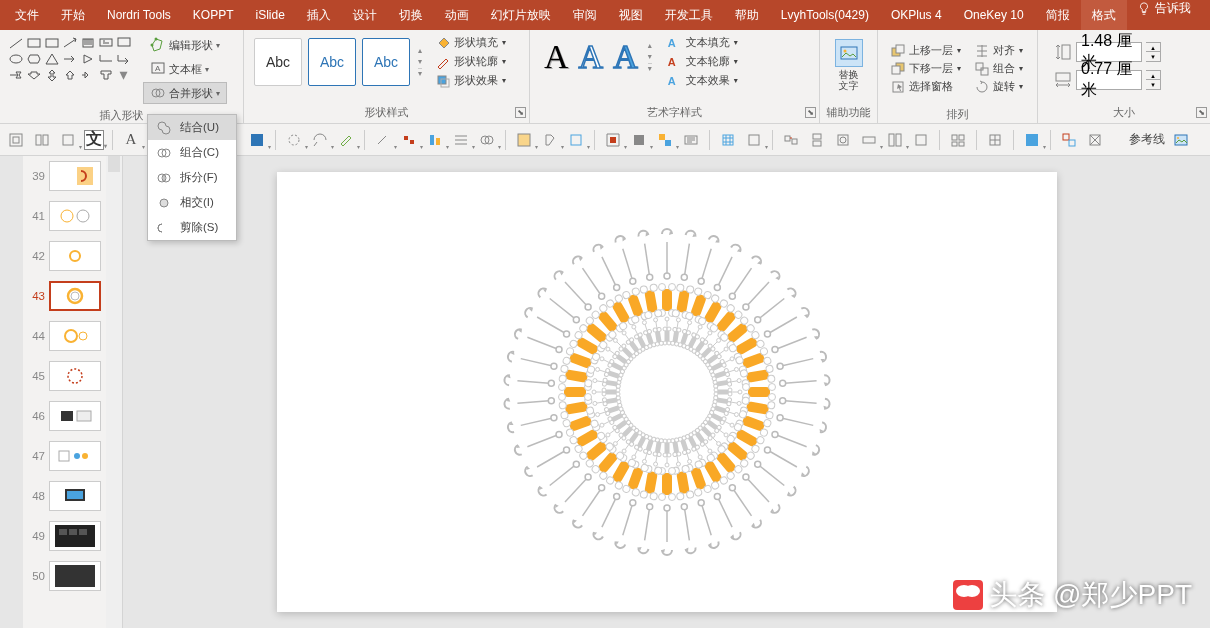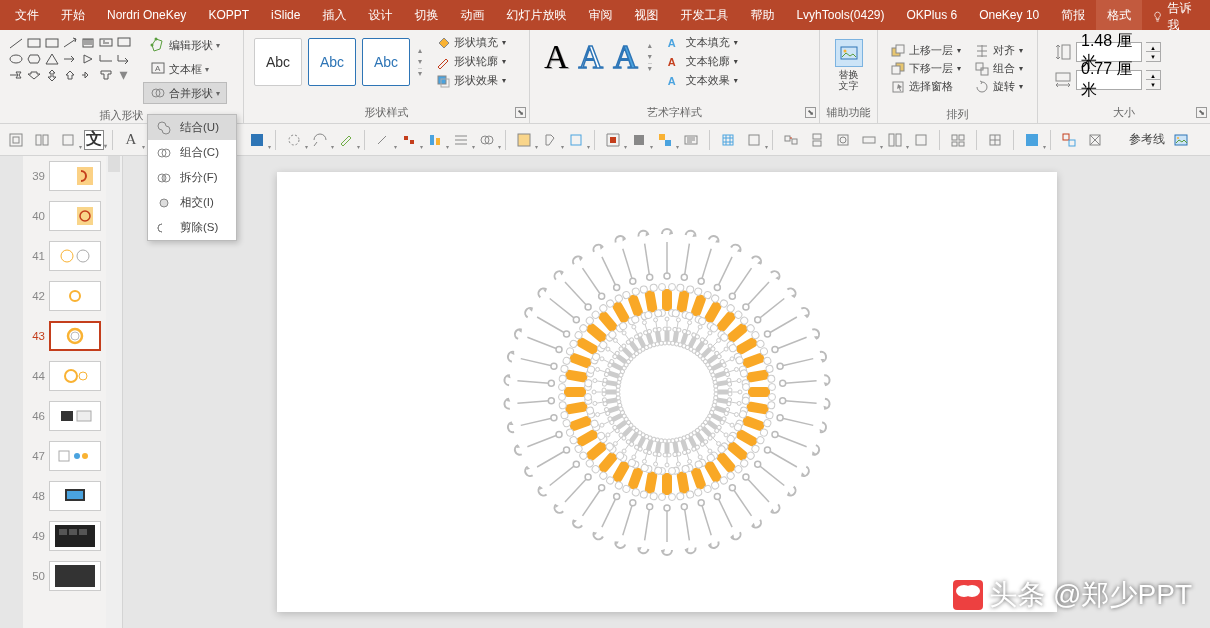--- a/index.html
+++ b/index.html
@@ -91,34 +91,34 @@
 .wm .logo { width:30px; height:30px; background:#ed4040; border-radius:4px; position:relative; }
 .wm .logo::before { content:""; position:absolute; width:16px; height:12px; border-radius:50%; background:#fff; left:3px; top:5px; }
 .wm .logo::after { content:""; position:absolute; width:16px; height:12px; border-radius:50%; background:#fff; right:3px; top:5px; }
 </style>
 </head>
 <body>
 
 <div class="tabs">
   <div class="tab">文件</div>
   <div class="tab">开始</div>
-  <div class="tab">Nordri OneKey</div>
+  <div class="tab">Nordri Tools</div>
   <div class="tab">KOPPT</div>
   <div class="tab">iSlide</div>
   <div class="tab">插入</div>
   <div class="tab">设计</div>
   <div class="tab">切换</div>
   <div class="tab">动画</div>
   <div class="tab">幻灯片放映</div>
   <div class="tab">审阅</div>
   <div class="tab">视图</div>
   <div class="tab">开发工具</div>
   <div class="tab">帮助</div>
   <div class="tab">LvyhTools(0429)</div>
-  <div class="tab">OKPlus 6</div>
+  <div class="tab">OKPlus 4</div>
   <div class="tab">OneKey 10</div>
   <div class="tab">简报</div>
   <div class="tab active">格式</div>
   <div class="tell-me">
     <svg viewBox="0 0 16 16">
         <path fill="none" stroke="#fff" d="M8 1a4 4 0 0 0-2 7.5V11h4V8.5A4 4 0 0 0 8 1zM6 12h4M6.5 14h3"></path>
       </svg>
     <span>告诉我</span>
   </div>
 </div>
@@ -736,30 +736,20 @@
           <div class="num">39</div>
           <div class="tslide">
             <svg width="40" height="22">
               <rect width="40" height="22" fill="#fff"></rect>
               <rect x="22" y="2" width="16" height="18" fill="#f9b233" opacity="0.6"></rect>
               <path d="M26 6a5 5 0 1 1 0 10" fill="none" stroke="#c43e1c" stroke-width="2"></path>
             </svg>
           </div>
         </div>
         <div class="thumb">
-          <div class="num">40</div>
-          <div class="tslide">
-            <svg width="40" height="22">
-              <rect width="40" height="22" fill="#fff"></rect>
-              <rect x="22" y="2" width="16" height="18" fill="#f9d58a"></rect>
-              <circle cx="30" cy="11" r="5" fill="none" stroke="#c43e1c" stroke-width="1.5"></circle>
-            </svg>
-          </div>
-        </div>
-        <div class="thumb">
           <div class="num">41</div>
           <div class="tslide">
             <svg width="40" height="22">
               <rect width="40" height="22" fill="#fff"></rect>
               <circle cx="12" cy="11" r="6" fill="none" stroke="#f9b233"></circle>
               <circle cx="28" cy="11" r="6" fill="none" stroke="#aaa"></circle>
             </svg>
           </div>
         </div>
         <div class="thumb">
@@ -781,20 +771,29 @@
             </svg>
           </div>
         </div>
         <div class="thumb">
           <div class="num">44</div>
           <div class="tslide">
             <svg width="40" height="22">
               <rect width="40" height="22" fill="#fff"></rect>
               <circle cx="16" cy="11" r="6" fill="none" stroke="#f9b233" stroke-width="2"></circle>
               <circle cx="28" cy="11" r="4" fill="none" stroke="#f9b233"></circle>
+            </svg>
+          </div>
+        </div>
+        <div class="thumb">
+          <div class="num">45</div>
+          <div class="tslide">
+            <svg width="40" height="22">
+              <rect width="40" height="22" fill="#fff"></rect>
+              <circle cx="20" cy="11" r="7" fill="none" stroke="#c43e1c" stroke-width="1.5" stroke-dasharray="2"></circle>
             </svg>
           </div>
         </div>
         <div class="thumb">
           <div class="num">46</div>
           <div class="tslide">
             <svg width="40" height="22">
               <rect width="40" height="22" fill="#fff"></rect>
               <rect x="6" y="6" width="12" height="10" fill="#333"></rect>
               <rect x="22" y="6" width="14" height="10" fill="#eee" stroke="#aaa"></rect>

